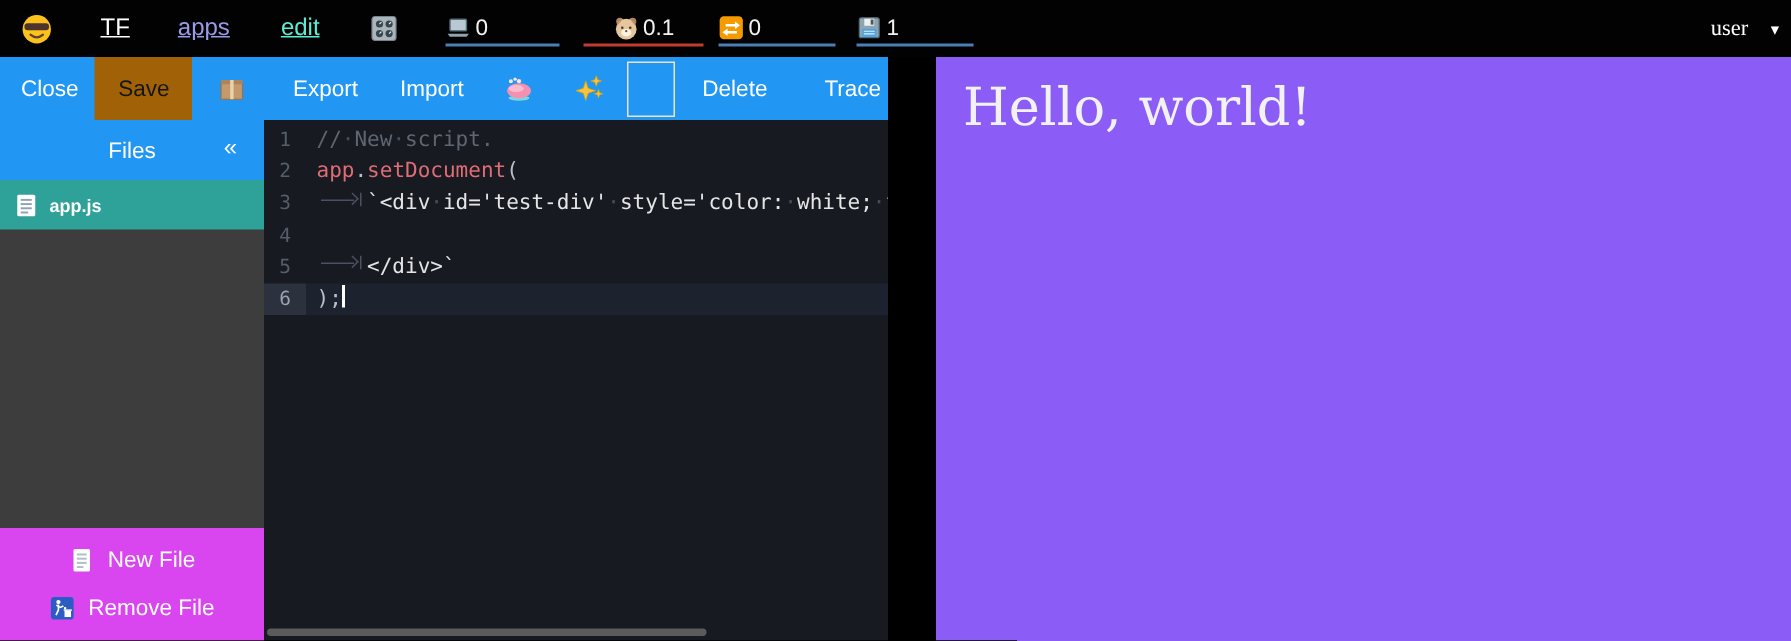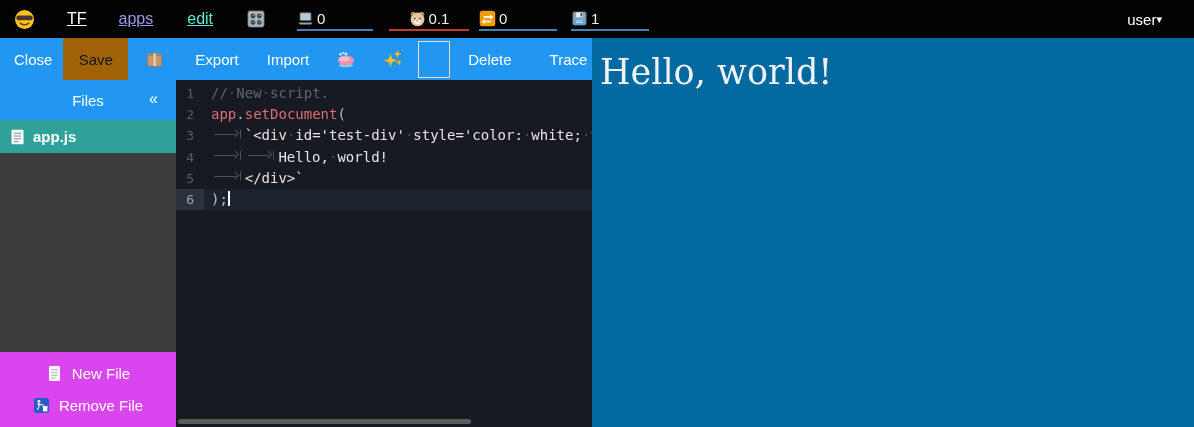--- a/index.html
+++ b/index.html
@@ -13,25 +13,25 @@
   .tb-link.tf   { color:#ffffff; margin-left:32px; font-weight:500; }
   .tb-link.apps { color:#9a9ae8; margin-left:32px; }
   .tb-link.edit { color:#5eead4; margin-left:34px; }
   .knobs { margin-left:34px; width:18px; height:18px; }
   .stat { display:flex; align-items:flex-end; gap:3px; height:24px; padding-bottom:2px; width:76px; border-bottom:2px solid #4a7fb5; }
   .stat.red { border-bottom-color:#c23b2e; }
   .stat .val { color:#f2f2f2; font-size:15px; line-height:17px; }
   .stat svg { width:17px; height:17px; }
   .s1 { margin-left:32px; } .s2 { margin-left:16px; width:80px;justify-content:center; } .s3 { margin-left:10px; width:78px; } .s4 { margin-left:14px; width:78px; }
   .tb-spacer { flex:1; }
-  .user-menu { color:#ffffff; font-size:15px; margin-right:32px; cursor:pointer; display:flex; align-items:center; gap:0; }
+  .user-menu { color:#ffffff; font-size:15px; margin-right:8px; cursor:pointer; display:flex; align-items:center; gap:15px;font-family:Liberation Serif, serif; }
   .user-menu .caret { font-size:11px; }
 
   
-  .main { display:flex; height:389px; }
+  .main { display:flex; height:389px;gap:32px; }
   .left-col { width:592px; display:flex; flex-direction:column; }
 
   
   .toolbar { height:42px; background:#2196f3; display:flex; align-items:center; flex:0 0 42px; }
   .tbtn { color:#ffffff; font-size:15px; cursor:pointer; background:none; border:none; font-family:inherit; }
   .tbtn.close  { margin-left:14px; }
   .tbtn.save   { margin-left:11px; background:#a16207; color:#161616; height:42px; width:65px; }
   .ticon { cursor:pointer; display:inline-flex; }
   .ticon.pkg   { margin-left:17px; } .ticon.pkg svg { width:19px; height:19px; }
   .tbtn.export { margin-left:31px; }
@@ -43,21 +43,21 @@
   .tbtn.trace  { margin-left:38px; }
 
   
   .workspace { display:flex; flex:1; min-height:0; }
   .sidebar { width:176px; display:flex; flex-direction:column; background:#3d3d3d; }
   .files-header { height:40px; background:#2196f3; position:relative; display:flex; align-items:center; justify-content:center; flex:0 0 40px; }
   .files-header .ttl { color:#fff; font-size:15px; }
   .files-header .collapse { position:absolute; right:18px; top:50%; transform:translateY(-53%); color:#fff; font-size:16px; cursor:pointer; }
   .file-row { height:33px; background:#2ea198; display:flex; align-items:center; padding-left:10px; gap:8px; cursor:pointer; flex:0 0 33px; }
   .file-row svg { width:15px; height:16px; }
-  .file-row .fname { color:#fff; font-size:15px; font-weight:bold; }
+  .file-row .fname { color:#fff; font-size:12px; font-weight:bold; }
   .file-spacer { flex:1; }
   .file-actions { background:#d946ef; padding:5px 0 6px 0; }
   .action-row { height:32px; display:flex; align-items:center; justify-content:center; gap:9px; cursor:pointer; }
   .action-row .alabel { color:#fff; font-size:15px; }
   .action-row svg { width:17px; height:17px; }
 
   
   .editor { flex:1; background:#171a21; position:relative; overflow:hidden;
             font-family:"DejaVu Sans Mono", monospace; font-size:14px; padding-top:3px; }
   .code-line { display:flex; height:21.2px; line-height:21.2px; white-space:pre; }
@@ -73,21 +73,21 @@
   .tab { display:inline-block; position:relative; width:4ch; height:1em; vertical-align:baseline; }
   .tab::before { content:""; position:absolute; left:3px; right:9px; top:55%; height:1px; background:#4a5160; }
   .tab::after  { content:""; position:absolute; right:7px; top:55%; width:5px; height:5px;
                  border-top:1px solid #4a5160; border-right:1px solid #4a5160;
                  transform:translateY(-58%) rotate(45deg); }
   .tab i { position:absolute; right:4px; top:55%; transform:translateY(-50%); width:1px; height:9px; background:#4a5160; }
   .cursor { display:inline-block; width:2px; height:15px; background:#ffffff; vertical-align:-2px; margin-left:0px; }
   .hscroll { position:absolute; bottom:3px; left:2px; width:293px; height:5px; background:#5b5b5b; border-radius:3px; cursor:pointer; }
 
   
-  .output { flex:1; background:#0369a1; padding:13px 8px; overflow:hidden; }
+  .output { flex:1; background:#8b5cf6; padding:13px 18px; overflow:hidden; }
   .output .otext { color:#f2f2f2; font-family:"DejaVu Serif", serif; font-size:35px; line-height:1.2; }
 </style>
 </head>
 <body>
 
 <div class="topbar">
   <svg class="logo" viewBox="0 0 20 20">
     <circle cx="10" cy="10" r="9" fill="#fcc21b"></circle>
     <rect x="2.2" y="6.2" width="15.6" height="4.4" rx="2.1" fill="#4e342e"></rect>
     <path d="M6 13.4 q4 3.4 8 0" stroke="#5d4037" stroke-width="1.4" fill="none" stroke-linecap="round"></path>
@@ -234,21 +234,21 @@
             <span class="alabel">Remove File</span>
           </div>
         </div>
       </div>
 
       <div class="editor">
         <div>
             <div class="code-line"><span class="ln">1</span><span class="lc"><span class="tok-comment">//</span><span class="ws">·</span><span class="tok-comment">New</span><span class="ws">·</span><span class="tok-comment">script.</span></span></div>
             <div class="code-line"><span class="ln">2</span><span class="lc"><span class="tok-name">app</span><span class="tok-punct">.</span><span class="tok-name">setDocument</span><span class="tok-punct">(</span></span></div>
             <div class="code-line"><span class="ln">3</span><span class="lc"><span class="tab"><i></i></span><span class="tok-string">`&lt;div</span><span class="ws">·</span><span class="tok-string">id='test-div'</span><span class="ws">·</span><span class="tok-string">style='color:</span><span class="ws">·</span><span class="tok-string">white;</span><span class="ws">·</span><span class="tok-string">f</span></span></div>
-            <div class="code-line"><span class="ln">4</span><span class="lc"><span class="tab"><i></i></span><span class="tab"><i></i></span><span class="tok-string">Hello,</span><span class="ws">·</span><span class="tok-string">world!</span></span></div>
+            <div class="code-line"><span class="ln">4</span></div>
             <div class="code-line"><span class="ln">5</span><span class="lc"><span class="tab"><i></i></span><span class="tok-string">&lt;/div&gt;`</span></span></div>
             <div class="code-line active"><span class="ln">6</span><span class="lc"><span class="tok-punct">);</span><span class="cursor"></span></span></div>
           </div>
         <div class="hscroll"></div>
       </div>
     </div>
   </div>
 
   <div class="output">
     <div class="otext">Hello, world!</div>

